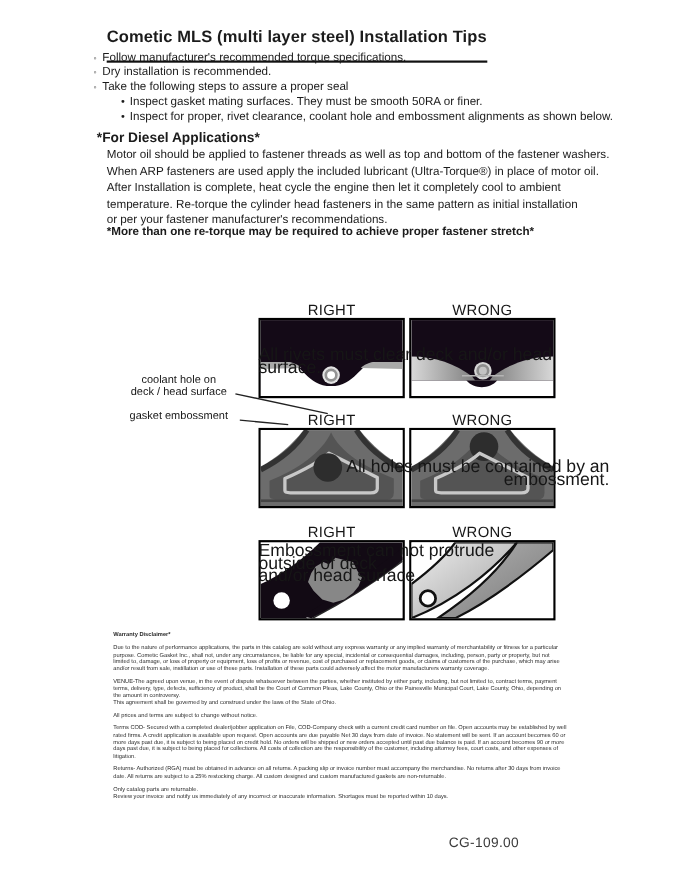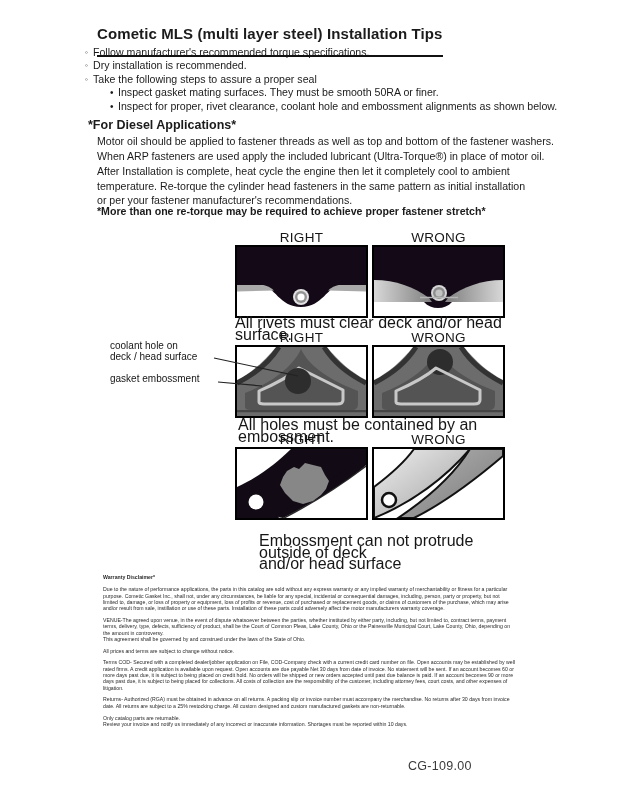--- a/index.html
+++ b/index.html
@@ -17,34 +17,34 @@
   .bullets{left:85px;top:46px;width:480px;font-size:10.6px;line-height:13.4px;}
   .b-row{display:flex;}
   .b-mark{width:8px;flex:0 0 8px;font-size:8px;line-height:13.4px;color:#1b1b1b;}
   .b-sub{margin-left:25px;}
   .b-mark-dot{width:8px;flex:0 0 8px;font-size:10px;line-height:13px;}
 
   .diesel-head{left:88px;top:118px;font-size:12.5px;font-weight:bold;}
   .para{left:97px;top:0;width:470px;font-size:10.6px;line-height:14.6px;}
   .p1{top:134px;} .p2{top:164px;} .pnote{top:204px;font-weight:bold;}
 
-  .figpair{left:235px;width:270px;display:flex;gap:4px;}
+  .figpair{left:235px;width:270px;display:flex;gap:4px;margin-top:44px;}
   .fp1{top:230px;} .fp2{top:330px;} .fp3{top:432px;}
   .figcol{width:133px;}
   .figlabel{text-align:center;font-size:13.5px;letter-spacing:.3px;color:#161616;
             margin-bottom:1px;height:14px;}
   .figbox{width:129px;height:69px;border:2px solid #000;background:#fff;}
   .figbox svg{display:block;}
 
   .figcaption{font-size:16px;line-height:11.5px;color:#161616;}
   .cap1{left:235px;top:317px;width:300px;}
-  .cap2{left:238px;top:419px;width:300px;}
-  .cap3{left:235px;top:535px;width:260px;margin-left:24px;}
-
-  .side-labels{left:110px;width:105px;text-align:left;font-size:10px;line-height:11px;color:#161616;}
+  .cap2{left:254px;top:419px;width:300px;text-align:right;}
+  .cap3{left:235px;top:495px;width:260px;}
+
+  .side-labels{left:110px;width:105px;text-align:center;font-size:10px;line-height:11px;color:#161616;}
   .sl1{top:340px;} .sl2{top:373px;}
   #pointer-lines{left:212px;top:355px;}
 
   .fineprint{left:103px;top:574px;width:413px;font-size:5.2px;line-height:6.3px;color:#2a2a2a;}
   .fineprint .fp-head{font-weight:bold;margin:0 0 6px 0;}
   .fineprint p{margin:0 0 5.5px 0;}
 
   .page-code{left:388px;top:759px;font-size:12.5px;color:#3a3a3a;letter-spacing:.3px;margin-left:20px;}
 </style>
 </head>

